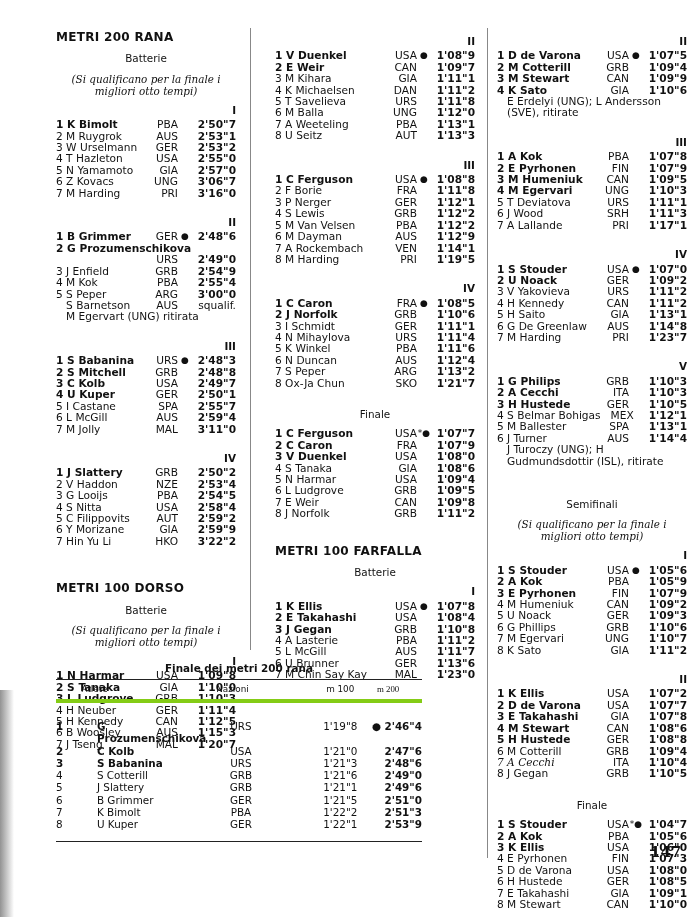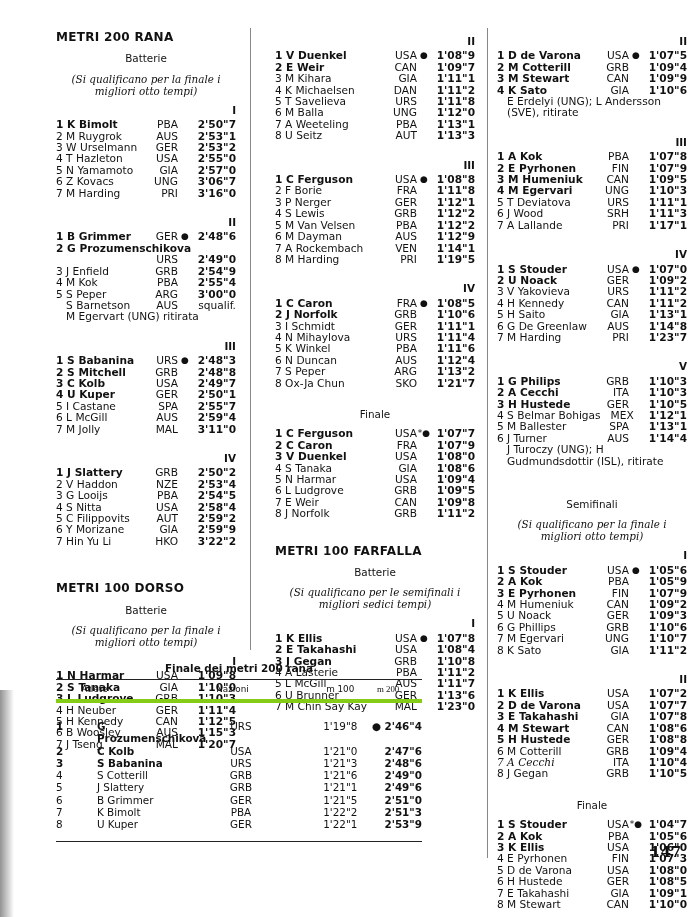--- a/index.html
+++ b/index.html
@@ -500,21 +500,20 @@
       <div class="row">
         <span class="name">8 J Norfolk</span>
         <span class="nat">GRB</span>
         <span class="mark"></span>
         <span class="time">1'11"2</span>
       </div>
     </div>
   <div class="gap2"></div>
   <div class="evt">METRI 100 FARFALLA</div>
   <div class="sub">Batterie</div>
-  <div class="note">(Si qualificano per le semifinali i migliori sedici tempi)</div>
   <div>
       <div class="heat">I</div>
       <div>
         <div class="row b">
           <span class="name">1 K Ellis</span>
           <span class="nat">USA</span>
           <span class="mark">●</span>
           <span class="time">1'07"8</span>
         </div>
         <div class="row b">

